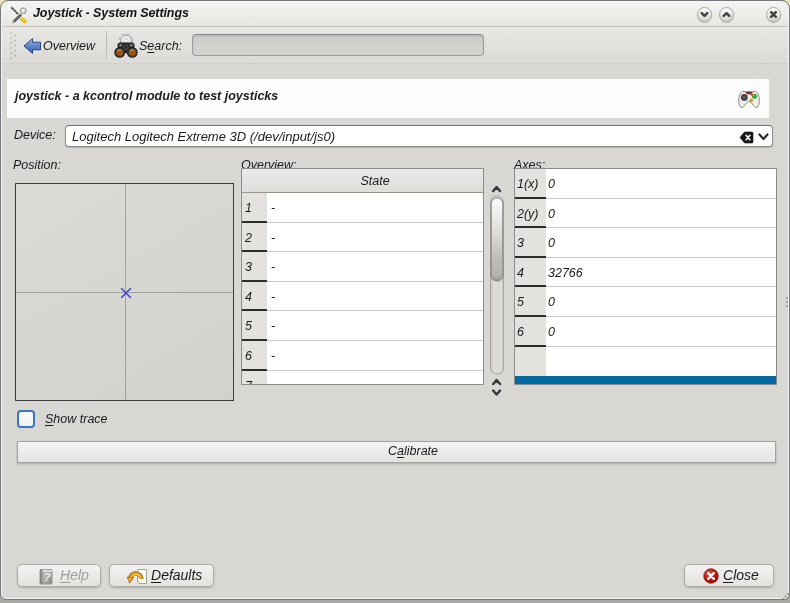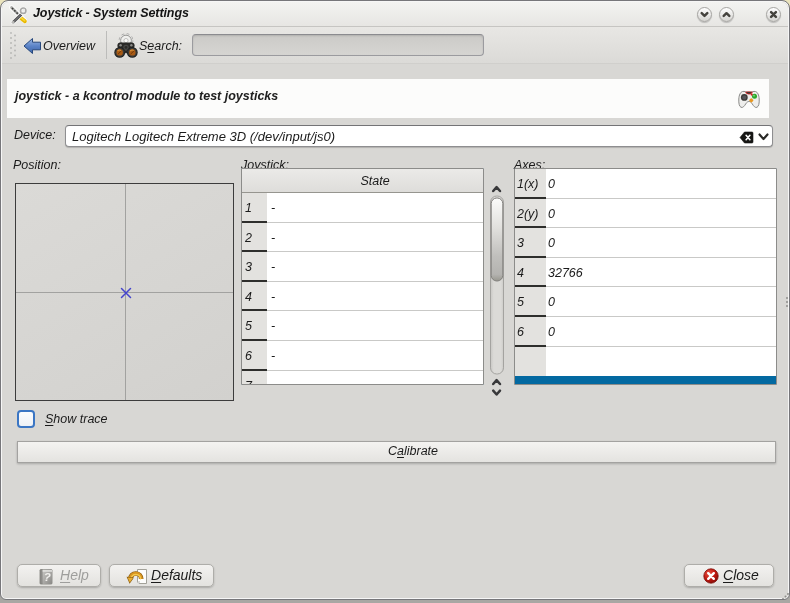--- a/index.html
+++ b/index.html
@@ -167,21 +167,21 @@
       <div class="ctext">Logitech Logitech Extreme 3D (/dev/input/js0)</div>
   <svg style="position:absolute;left:673px;top:4.5px" width="15" height="13" viewBox="0 0 15 13">
     <path d="M1,6.5 L5.5,1 L13,1 Q14,1 14,2 L14,11 Q14,12 13,12 L5.5,12 Z" fill="#161614" stroke="#161614" stroke-width="0.6" stroke-linejoin="round"></path>
     <path d="M7.1,4.3 L10.9,8.7 M10.9,4.3 L7.1,8.7" stroke="#fcfcfc" stroke-width="1.6" stroke-linecap="round"></path>
   </svg>
   <svg style="position:absolute;left:692px;top:7px" width="11" height="8" viewBox="0 0 11 8">
     <path d="M1.5,1.5 L5.5,6 L9.5,1.5" fill="none" stroke="#2a2a28" stroke-width="2.2" stroke-linecap="round" stroke-linejoin="round"></path>
   </svg>
  </div>
  <div class="lbl" style="left:12px">Position:</div>
- <div class="lbl" style="left:240px">Joystick:</div>
+ <div class="lbl" style="left:240px">Overview:</div>
  <div class="lbl" style="left:513px">Axes:</div>
  <div id="pospad">
   <div class="vline"></div>
       <div class="hline"></div>
   <svg style="position:absolute;left:104px;top:103px" width="12" height="12" viewBox="0 0 12 12">
     <path d="M1.5,1.5 L10.5,10.5 M10.5,1.5 L1.5,10.5" stroke="#4444cc" stroke-width="1.5" stroke-linecap="round"></path>
   </svg>
  </div>
  <div id="btable" class="jtable">
   <div class="jhead">State</div>

